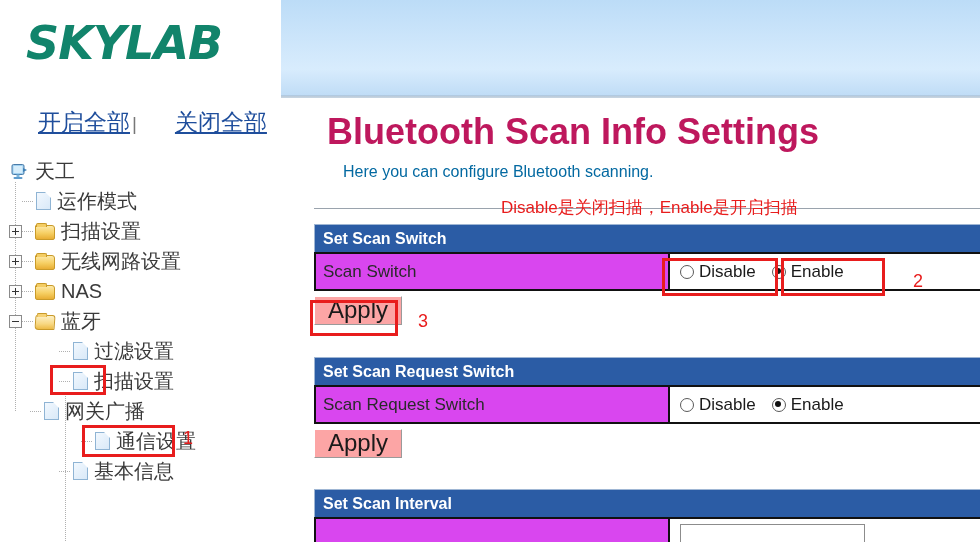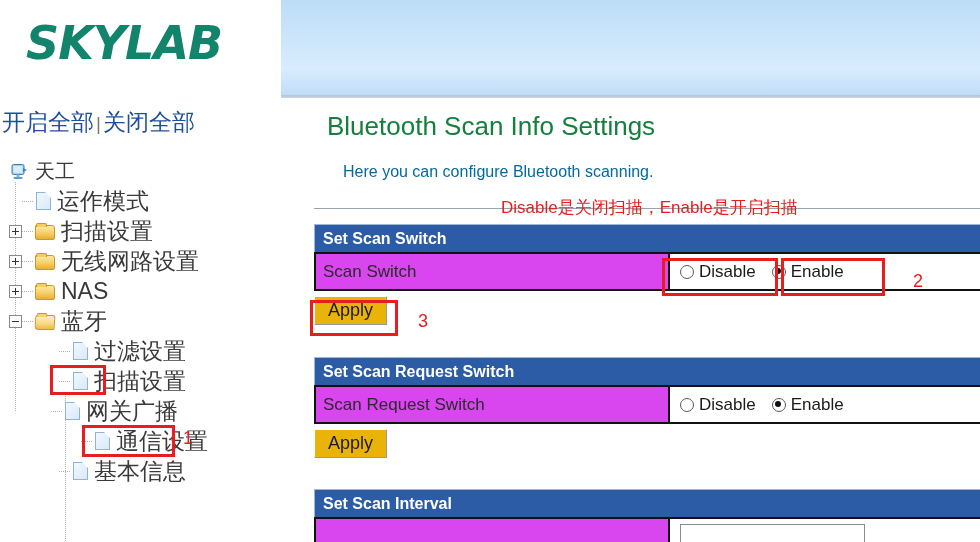--- a/index.html
+++ b/index.html
@@ -65,21 +65,23 @@
   }
   .toplinks {
     position: absolute;
     left: 2px; top: 9px;
     font-size: 23px;
     color: #1f4e9c;
     white-space: nowrap;
   }
   .toplinks a {
     color: #1f4e9c;
+    text-decoration: underline;
     cursor: pointer;
+    margin-left: 36px;
   }
   .toplinks .sep {
     color: #777;
     text-decoration: none;
     font-size: 19px;
     padding: 0 2px;
   }
 
   .tree {
     position: absolute;
@@ -87,21 +89,21 @@
     width: 281px;
   }
   .node {
     position: relative;
     display: flex;
     align-items: center;
     height: 30px;
     white-space: nowrap;
   }
   .node-label {
-    font-size: 23px;
+    font-size: 20px;
     color: #3a3a3a;
     padding-left: 6px;
     line-height: 1;
   }
   .node.root .node-label { font-size: 20px; }
 
   
   .expander {
     width: 13px; height: 13px;
     border: 1px solid #8a8a8a;
@@ -211,23 +213,23 @@
   .main {
     position: absolute;
     left: 281px; top: 98px;
     width: 699px; height: 444px;
     background: #fff;
     overflow: hidden;
   }
   .page-title {
     position: absolute;
     left: 46px; top: 13px;
-    font-size: 26px;
-    font-weight: normal;
-    color: #15803d;
+    font-size: 36px;
+    font-weight: bold;
+    color: #be185d;
     white-space: nowrap;
   }
   .page-desc {
     position: absolute;
     left: 62px; top: 65px;
     font-size: 16px;
     color: #0369a1;
     white-space: nowrap;
   }
   .hr {
@@ -308,23 +310,23 @@
     content: "";
     position: absolute;
     left: 2.5px; top: 2.5px;
     width: 6px; height: 6px;
     border-radius: 50%;
     background: #111;
   }
   .btn-apply {
     position: absolute;
     font-family: "Liberation Sans", sans-serif;
-    font-size: 18px;
+    font-size: 24px;
     color: #1a1a1a;
-    background: #eab308;
+    background: #fca5a5;
     border: 1px solid #9a9a9a;
     border-top-color: #ffffff;
     border-left-color: #ffffff;
     padding: 3px 13px 4px 13px;
     cursor: pointer;
     line-height: 20px;
   }
   .input-box {
     width: 185px; height: 26px;
     border: 1px solid #8c8c8c;
@@ -408,21 +410,21 @@
         <span class="ico ico-page" style="margin-left:3px;"></span>
         <span class="node-label">过滤设置</span>
       </div>
 
       <div class="node" style="padding-left:59px;">
         <span class="dotline"></span>
         <span class="ico ico-page" style="margin-left:3px;"></span>
         <span class="node-label">扫描设置</span>
       </div>
 
-      <div class="node" style="padding-left:51px;">
+      <div class="node" style="padding-left:30px;">
         <span class="dotline"></span>
         <span class="ico ico-page" style="margin-left:3px;"></span>
         <span class="node-label">网关广播</span>
       </div>
 
       <div class="node" style="padding-left:81px;">
         <span class="dotline"></span>
         <span class="ico ico-page" style="margin-left:3px;"></span>
         <span class="node-label">通信设置</span>
       </div>

